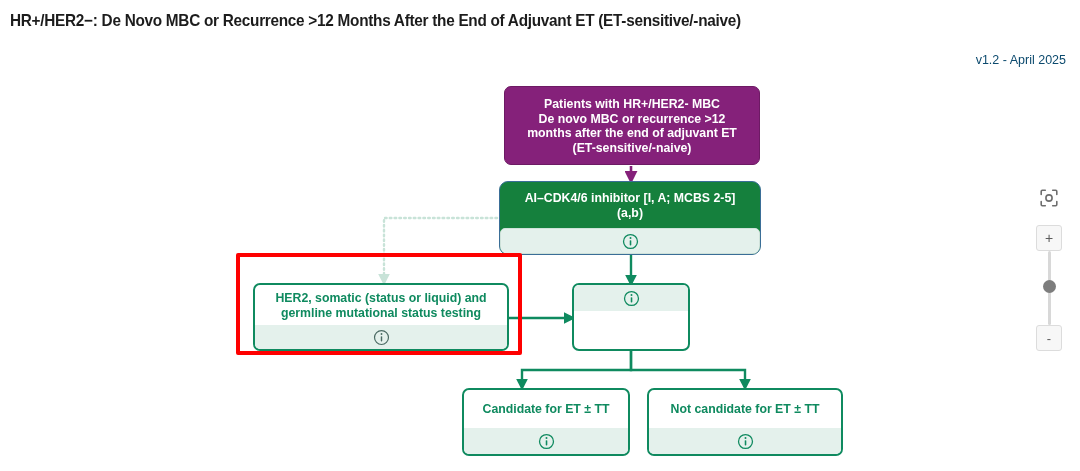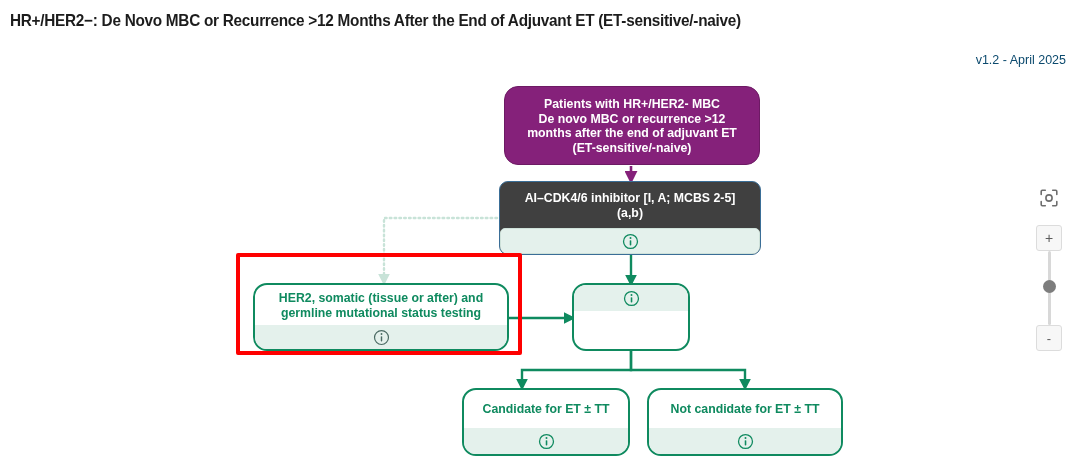--- a/index.html
+++ b/index.html
@@ -44,21 +44,21 @@
     position: absolute;
     left: 0; top: 0;
     width: 1080px; height: 401px;
     pointer-events: none;
   }
 
   
   .node {
     position: absolute;
     box-sizing: border-box;
-    border-radius: 14px;
+    border-radius: 7px;
     overflow: hidden;
     display: flex;
     flex-direction: column;
   }
   .node-title {
     flex: 1 1 auto;
     display: flex;
     align-items: center;
     justify-content: center;
     text-align: center;
@@ -80,21 +80,21 @@
     background: #85217a;
     border: 1.5px solid #6d1a64;
   }
   .node.purple .node-title {
     color: #ffffff;
     font-size: 12.3px;
   }
 
   
   .node.blue {
-    background: #404040;
+    background: #15803d;
     border: 1.5px solid #3a6e97;
     border-radius: 9px;
   }
   .node.blue .node-title {
     color: #ffffff;
     font-size: 12.3px;
   }
   .node.blue .node-info {
     border-radius: 5px;
     border: 1px solid #cfe2da;
@@ -229,21 +229,21 @@
         <circle cx="10" cy="10" r="8.2" fill="none" stroke="#0f8a5f" stroke-width="1.5"></circle>
         <circle cx="10" cy="5.9" r="1.15" fill="#0f8a5f"></circle>
         <rect x="9.1" y="8.4" width="1.85" height="6.3" rx="0.8" fill="#0f8a5f"></rect>
       </svg>
     </div>
   </div>
 
   <div id="selection-outline" style="left:236px; top:183px; width:286px; height:102px;"></div>
 
   <div class="node green" style="left:253px; top:213px; width:256px; height:68px;">
-    <div class="node-title">HER2, somatic (tissue or after) and
+    <div class="node-title">HER2, somatic (status or liquid) and
 germline mutational status testing</div>
     <div class="node-info" style="height:24px;">
       <svg class="info-glyph" viewBox="0 0 20 20">
         <circle cx="10" cy="10" r="8.2" fill="none" stroke="#4a6a63" stroke-width="1.4"></circle>
         <circle cx="10" cy="5.9" r="1.1" fill="#4a6a63"></circle>
         <rect x="9.15" y="8.4" width="1.7" height="6.3" rx="0.8" fill="#4a6a63"></rect>
       </svg>
     </div>
   </div>
 

